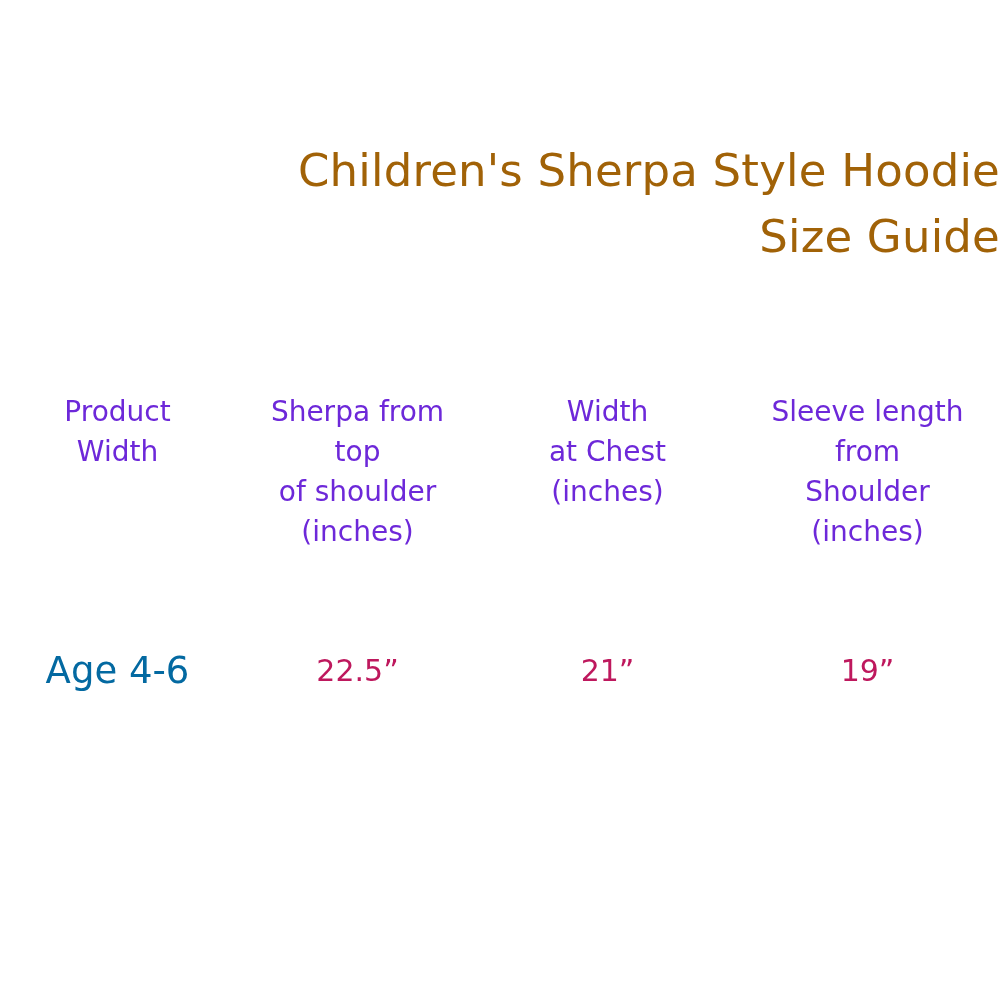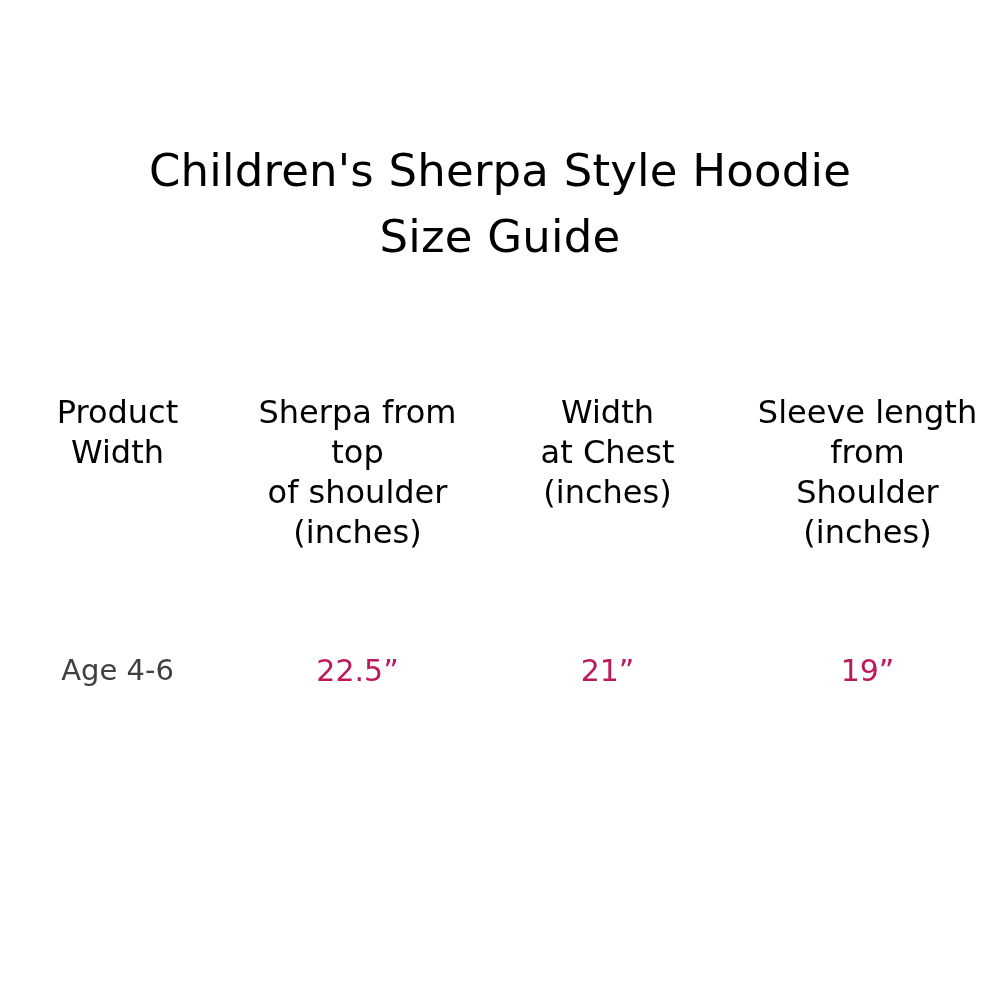--- a/index.html
+++ b/index.html
@@ -25,27 +25,28 @@
   
   .title-block {
     position: absolute;
     left: 0;
     top: 138px;
     width: 1000px;
     text-align: center;
   }
   .title-line {
     display: block;
-    color: #000000;
+    color: #a16207;
     font-family: "DejaVu Sans", sans-serif;
     font-size: 45px;
     font-weight: 400;
     line-height: 66px;
     letter-spacing: 0.2px;
     white-space: nowrap;
+    text-align: right;
   }
 
   
   .size-table {
     position: absolute;
     left: 0;
     top: 392px;
     width: 1000px;
     border-collapse: collapse;
     table-layout: fixed;
@@ -58,23 +59,23 @@
   .size-table th,
   .size-table td {
     padding: 0;
     margin: 0;
     border: none;
     text-align: center;
     vertical-align: top;
   }
 
   .col-header {
-    color: #000000;
+    color: #6d28d9;
     font-family: "DejaVu Sans", sans-serif;
-    font-size: 32px;
+    font-size: 28px;
     font-weight: 400;
     line-height: 40px;
     vertical-align: top;
     padding-bottom: 18px;
   }
   .col-header .hdr-text {
     display: block;
   }
 
   .spacer-row td {
@@ -82,23 +83,23 @@
     line-height: 78px;
     font-size: 0;
   }
 
   .data-row td {
     height: 81px;
     vertical-align: middle;
   }
 
   .size-label {
-    color: #404040;
+    color: #0369a1;
     font-family: "DejaVu Sans", sans-serif;
-    font-size: 29px;
+    font-size: 37px;
     font-weight: 400;
     line-height: 81px;
     white-space: nowrap;
     margin-top: 48px;
   }
 
   .measure-value {
     color: #be185d;
     font-family: "DejaVu Sans", sans-serif;
     font-size: 30px;

